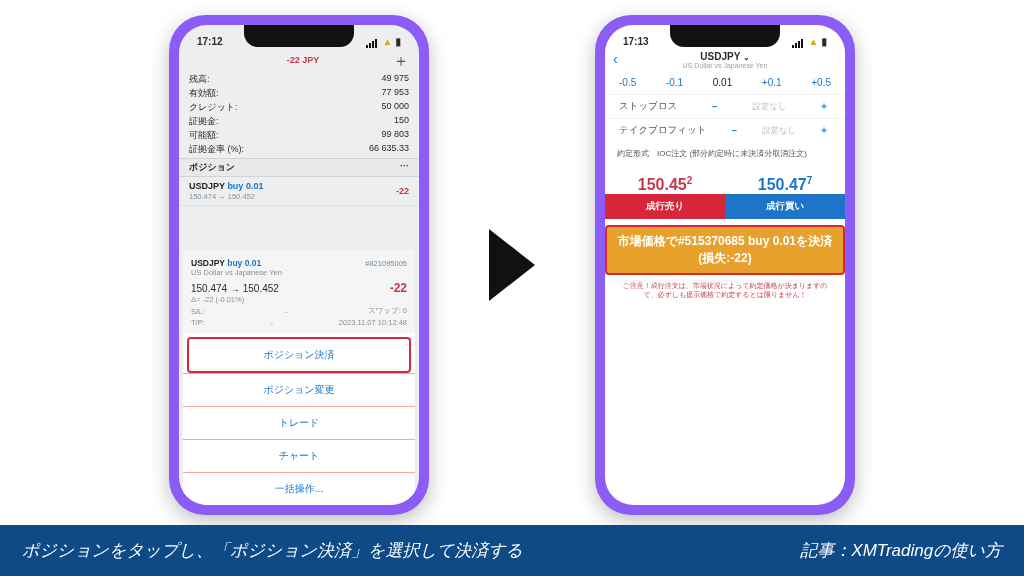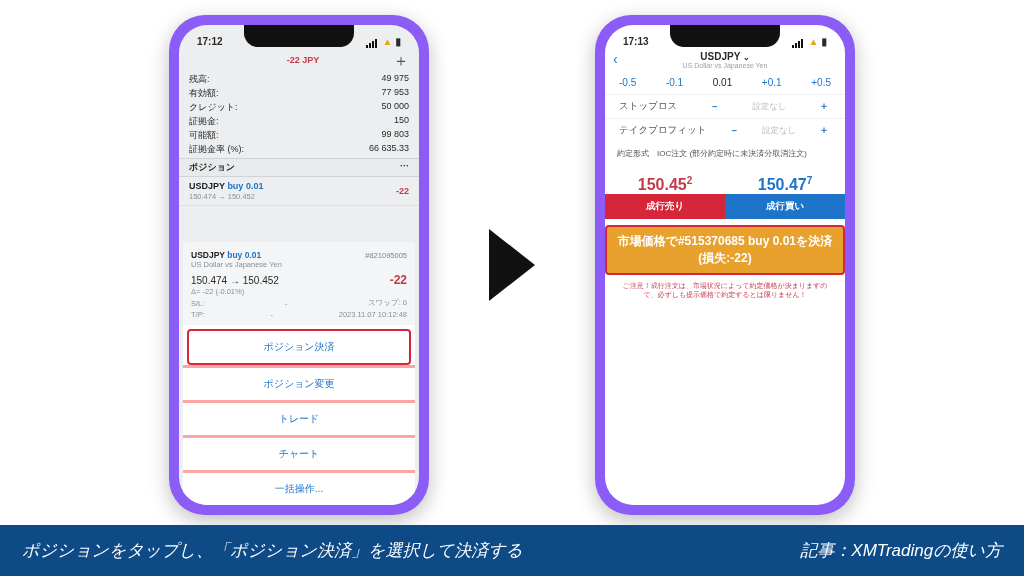--- a/index.html
+++ b/index.html
@@ -97,21 +97,21 @@
     border-radius: 4px 4px 0 0;
     font-size: 8.5px;
   }
   .card-row { display: flex; justify-content: space-between; align-items: center; margin-top: 2px; }
   .card .id { color: #7f868c; font-size: 7.5px; }
 
   .menu { background: #fff; margin: 0 4px; border-radius: 0 0 4px 4px; }
   .menu-item {
     text-align: center; padding: 9px 0;
     color: #1e74c9; font-weight: 500; font-size: 10px;
-    border-top: 3px solid #fca5a5;
+    border-top: 1px solid #fca5a5;
   }
   .menu-item.first { border-top: none; }
   .menu-item.hl {
     border: 2px solid #d6263a;
     border-radius: 4px;
     margin: 4px 4px 0;
   }
 
   
   .titlebar2 { position: relative; text-align: center; padding: 2px 0; }

